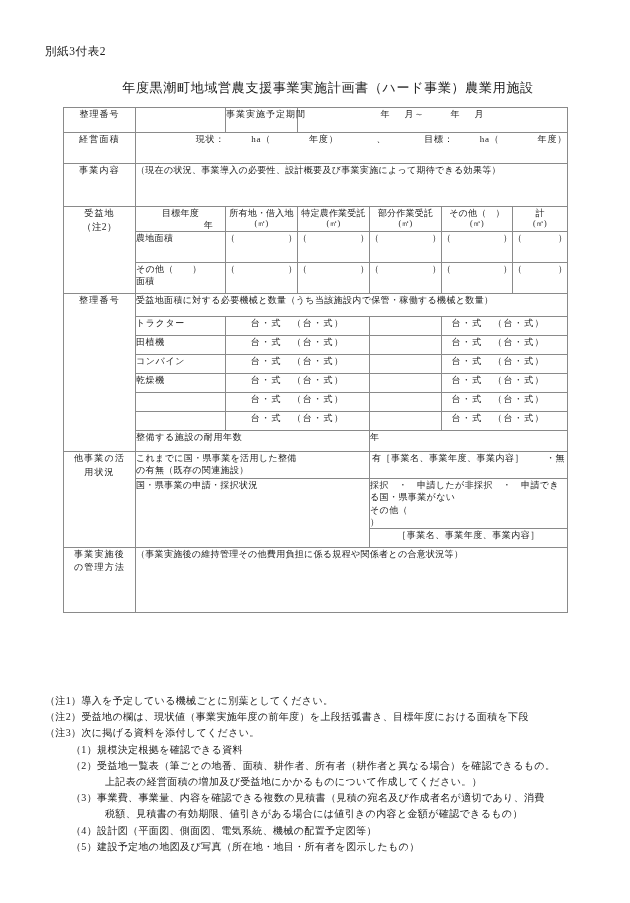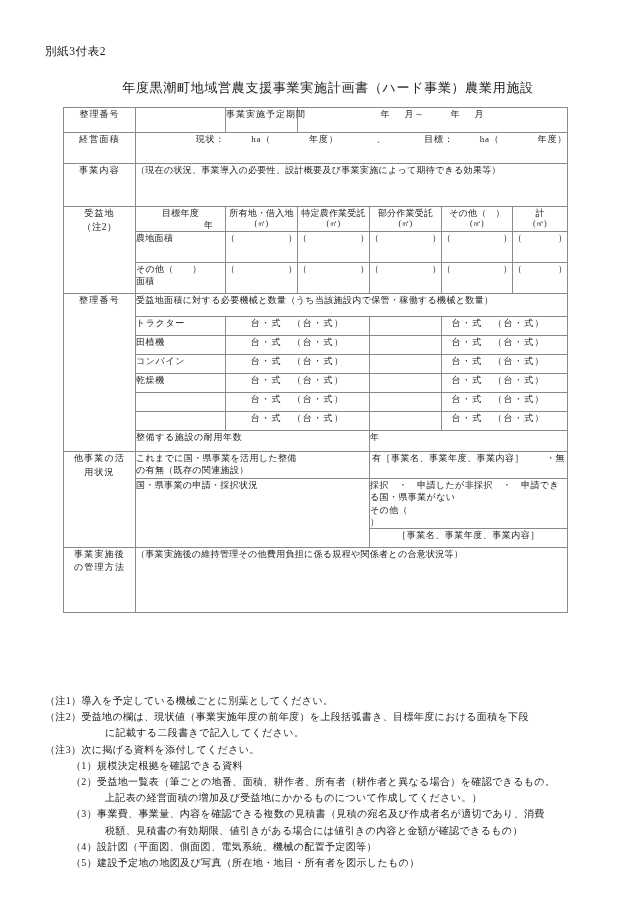--- a/index.html
+++ b/index.html
@@ -461,21 +461,20 @@
   </table>
 
   <div class="notes">
 
     <span class="n">
       <span>（注1）</span><span class="body">導入を予定している機械ごとに別葉としてください。</span>
     </span>
 
     <span class="n">
       <span>（注2）</span><span class="body">受益地の欄は、現状値（事業実施年度の前年度）を上段括弧書き、目標年度における面積を下段</span>
-      <span class="cont">に記載する二段書きで記入してください。</span>
     </span>
 
     <span class="n">
       <span>（注3）</span><span class="body">次に掲げる資料を添付してください。</span>
     </span>
 
     <span class="sub1">
       <span>（1）</span><span>規模決定根拠を確認できる資料</span>
     </span>
 

